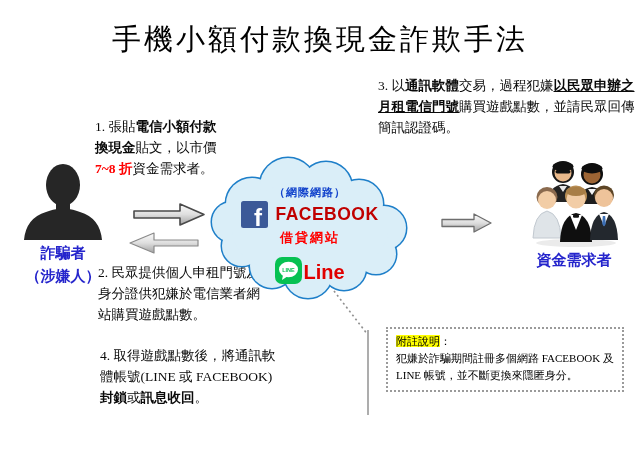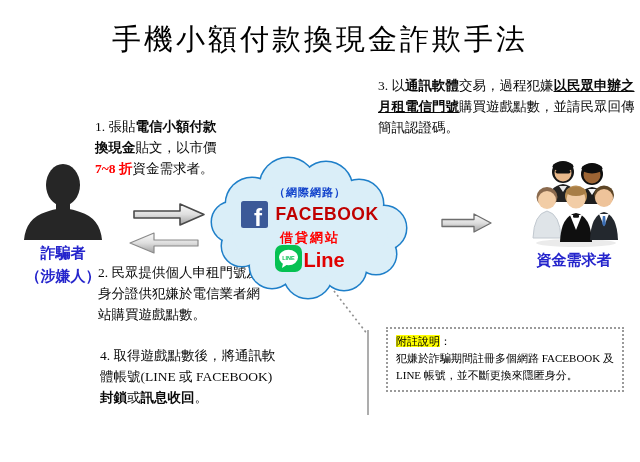--- a/index.html
+++ b/index.html
@@ -24,21 +24,21 @@
   #step4{left:100px;top:346px;width:180px;}
 
   .cloud-wrap{position:absolute;left:204px;top:152px;width:212px;height:148px;}
   .cloud-wrap svg.cloud-shape{position:absolute;left:0;top:0;}
   .cloud-line{position:absolute;left:0;width:100%;text-align:center;}
   .internet-label{top:33px;font-size:11px;font-weight:bold;color:var(--internet_blue);letter-spacing:1px;}
   .fb-row{top:48px;display:flex;justify-content:center;align-items:center;gap:7px;height:28px;}
   .fb-text{font-family:"Liberation Sans",sans-serif;font-weight:bold;font-size:17.5px;
            color:var(--dark_red);letter-spacing:.5px;}
   .loan-label{top:77px;font-size:13px;font-weight:bold;color:var(--red);letter-spacing:2px;}
-  .line-row{top:90px;display:flex;justify-content:center;align-items:flex-end;gap:1px;height:30px;}
+  .line-row{top:102px;display:flex;justify-content:center;align-items:flex-end;gap:1px;height:30px;}
   .line-text{font-family:"Liberation Sans",sans-serif;font-weight:bold;font-size:20px;
              color:#e00000;line-height:1;padding-bottom:2px;}
 
   .actor-label{position:absolute;text-align:center;font-weight:bold;font-size:15px;
                line-height:1.55;color:var(--label_blue);}
   #fraudster-label{left:4px;top:242px;width:118px;}
   #victims-label{left:510px;top:249px;width:128px;}
   .silhouette{position:absolute;left:20px;top:162px;width:86px;height:78px;}
   .people{position:absolute;left:527px;top:158px;width:98px;height:90px;}
 

